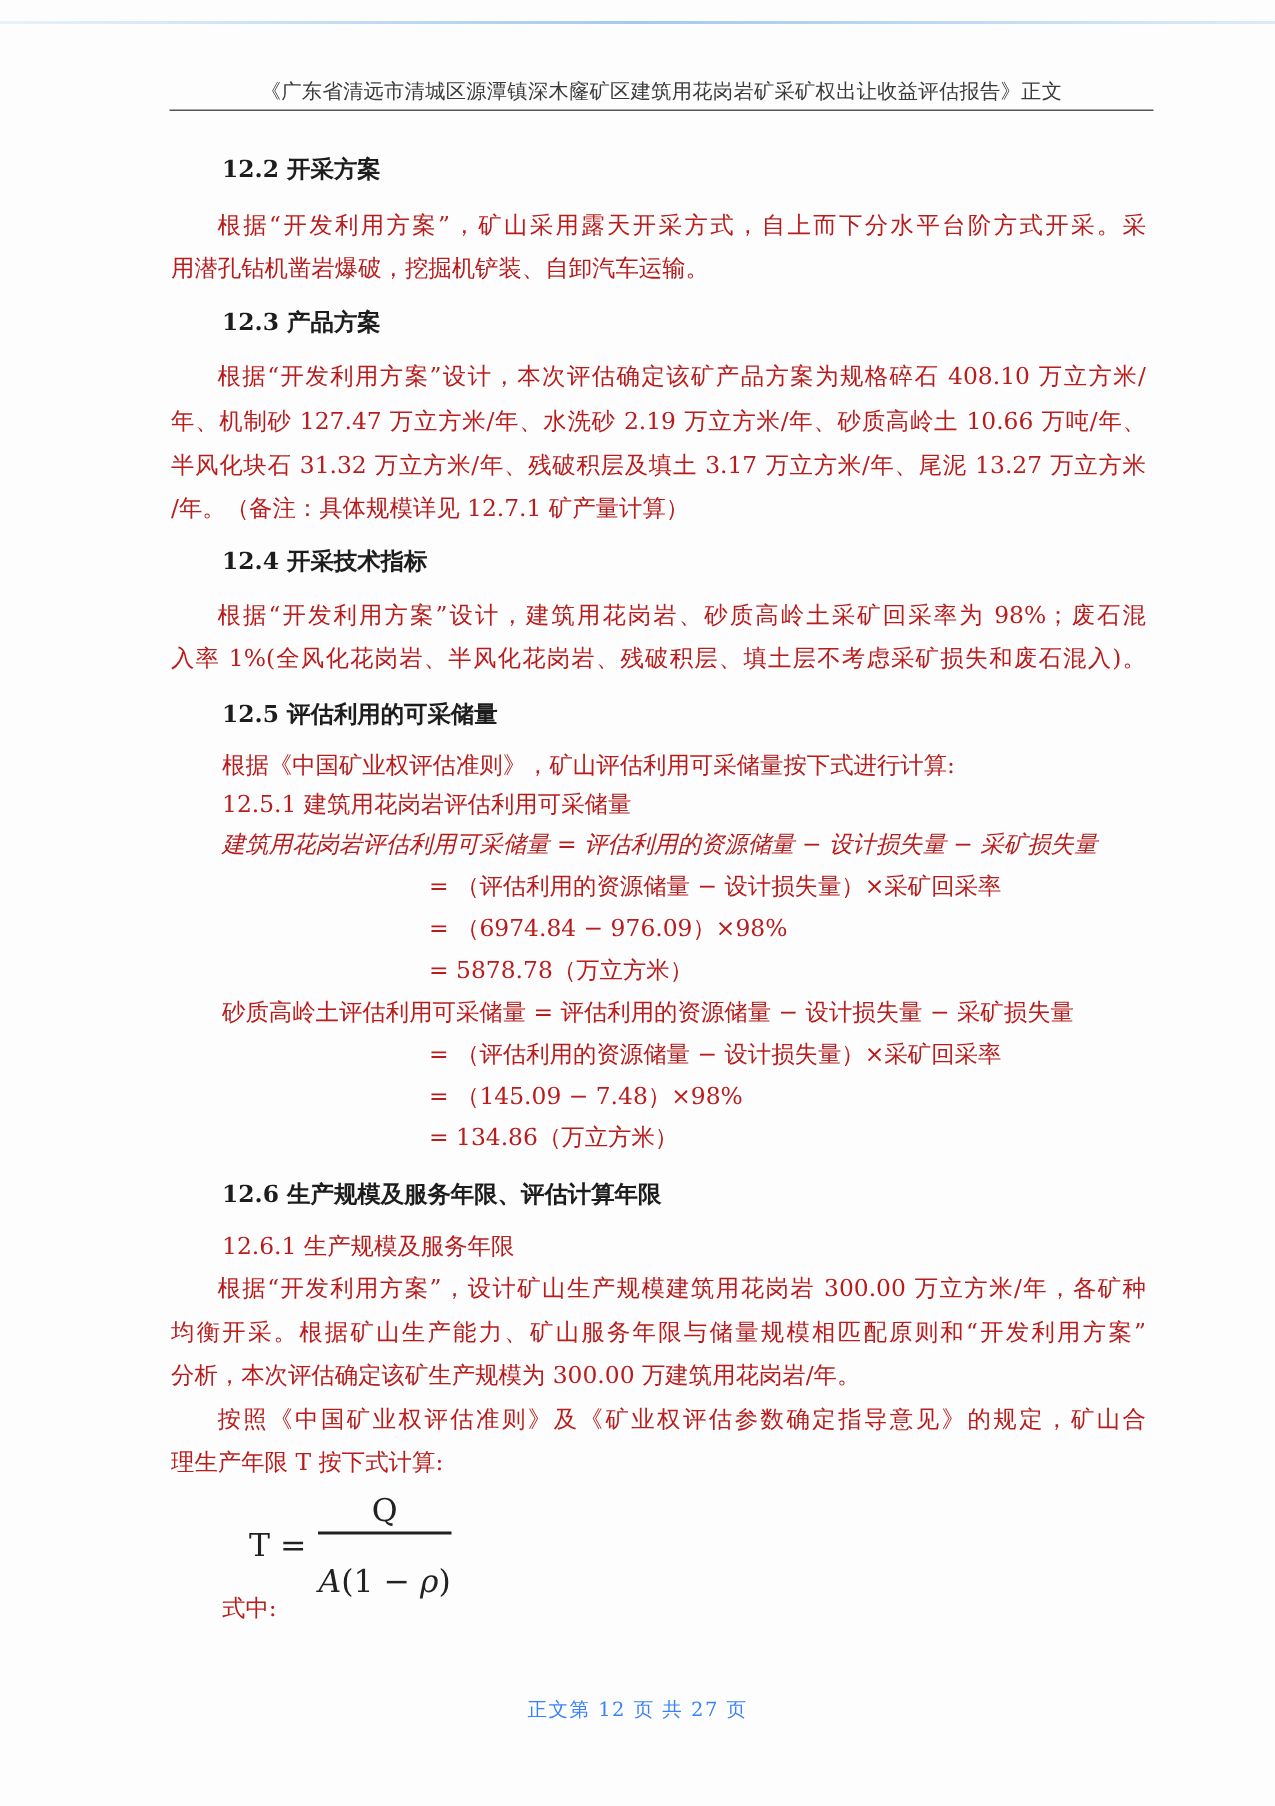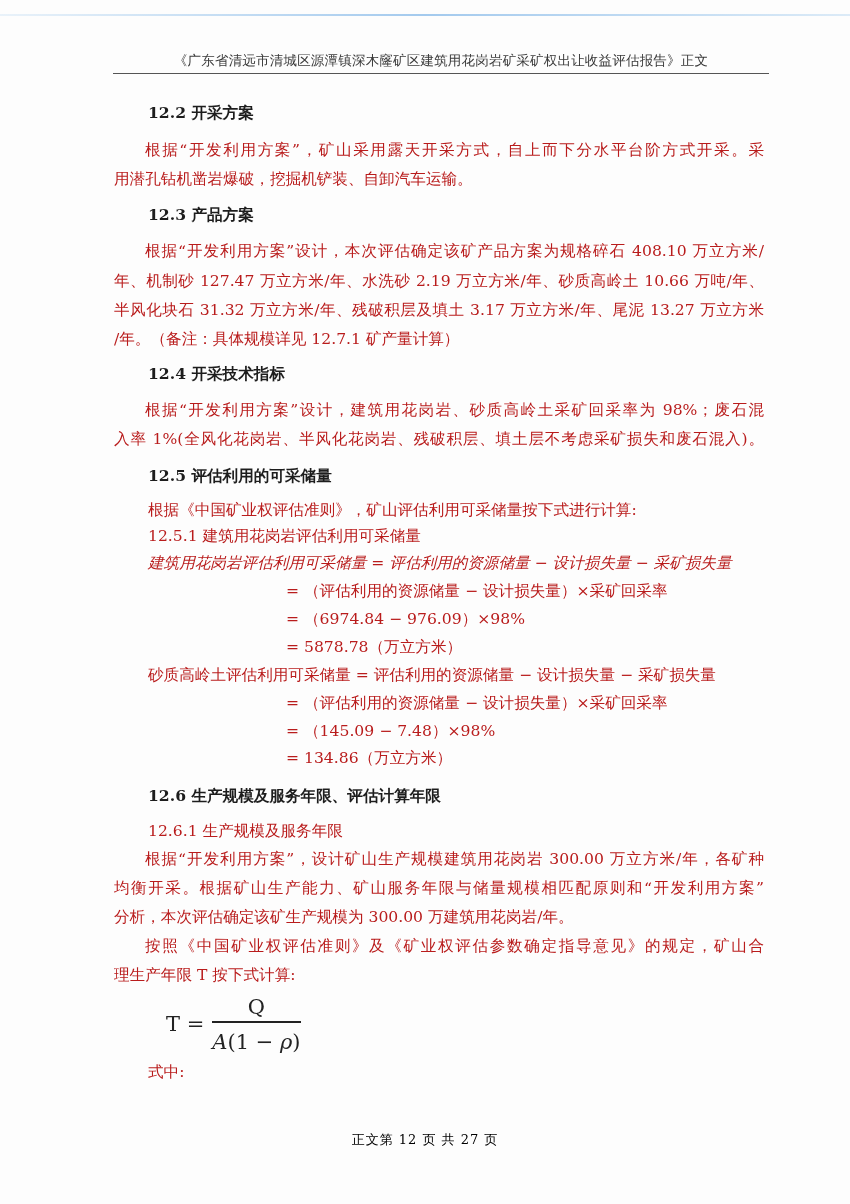--- a/index.html
+++ b/index.html
@@ -14,24 +14,24 @@
     .header-rule { position: absolute; left: 113px; top: 73px; width: 656px; height: 1px; background: #555; }
     .page { position: absolute; left: 114px; top: 0; width: 650px; }
     .ln { position: absolute; left: 0; white-space: nowrap; font-size: 15.6px; color: #b91c1c; }
     .h { font-weight: bold; font-size: 15.6px; color: #1d1d1d; }
     .just { width: 650px; text-align: justify; text-align-last: justify; }
     .formula { position: absolute; left: 166px; top: 995px; display: flex; align-items: center;
       font-family: "DejaVu Serif", serif; font-size: 21px; color: #222; }
     .frac { display: inline-flex; flex-direction: column; align-items: center; margin-left: 8px; }
     .frac .num { padding: 0 4px 2px; }
     .frac .bar { width: 100%; height: 1.5px; background: #222; }
-    .frac .den { padding-top: 7px; }
+    .frac .den { padding-top: 19px; }
     .frac .den i { font-style: italic; }
     .footer { position: absolute; left: 0; top: 1131px; width: 850px; text-align: center;
-      font-size: 13px; color: #000000; letter-spacing: 1px; }
+      font-size: 13px; color: #3b82f6; letter-spacing: 1px; }
   </style>
 </head>
 <body>
 
 <div class="scan-line"></div>
 
 <div class="header">《广东省清远市清城区源潭镇深木窿矿区建筑用花岗岩矿采矿权出让收益评估报告》正文</div>
 <div class="header-rule"></div>
 
 <div class="page">

